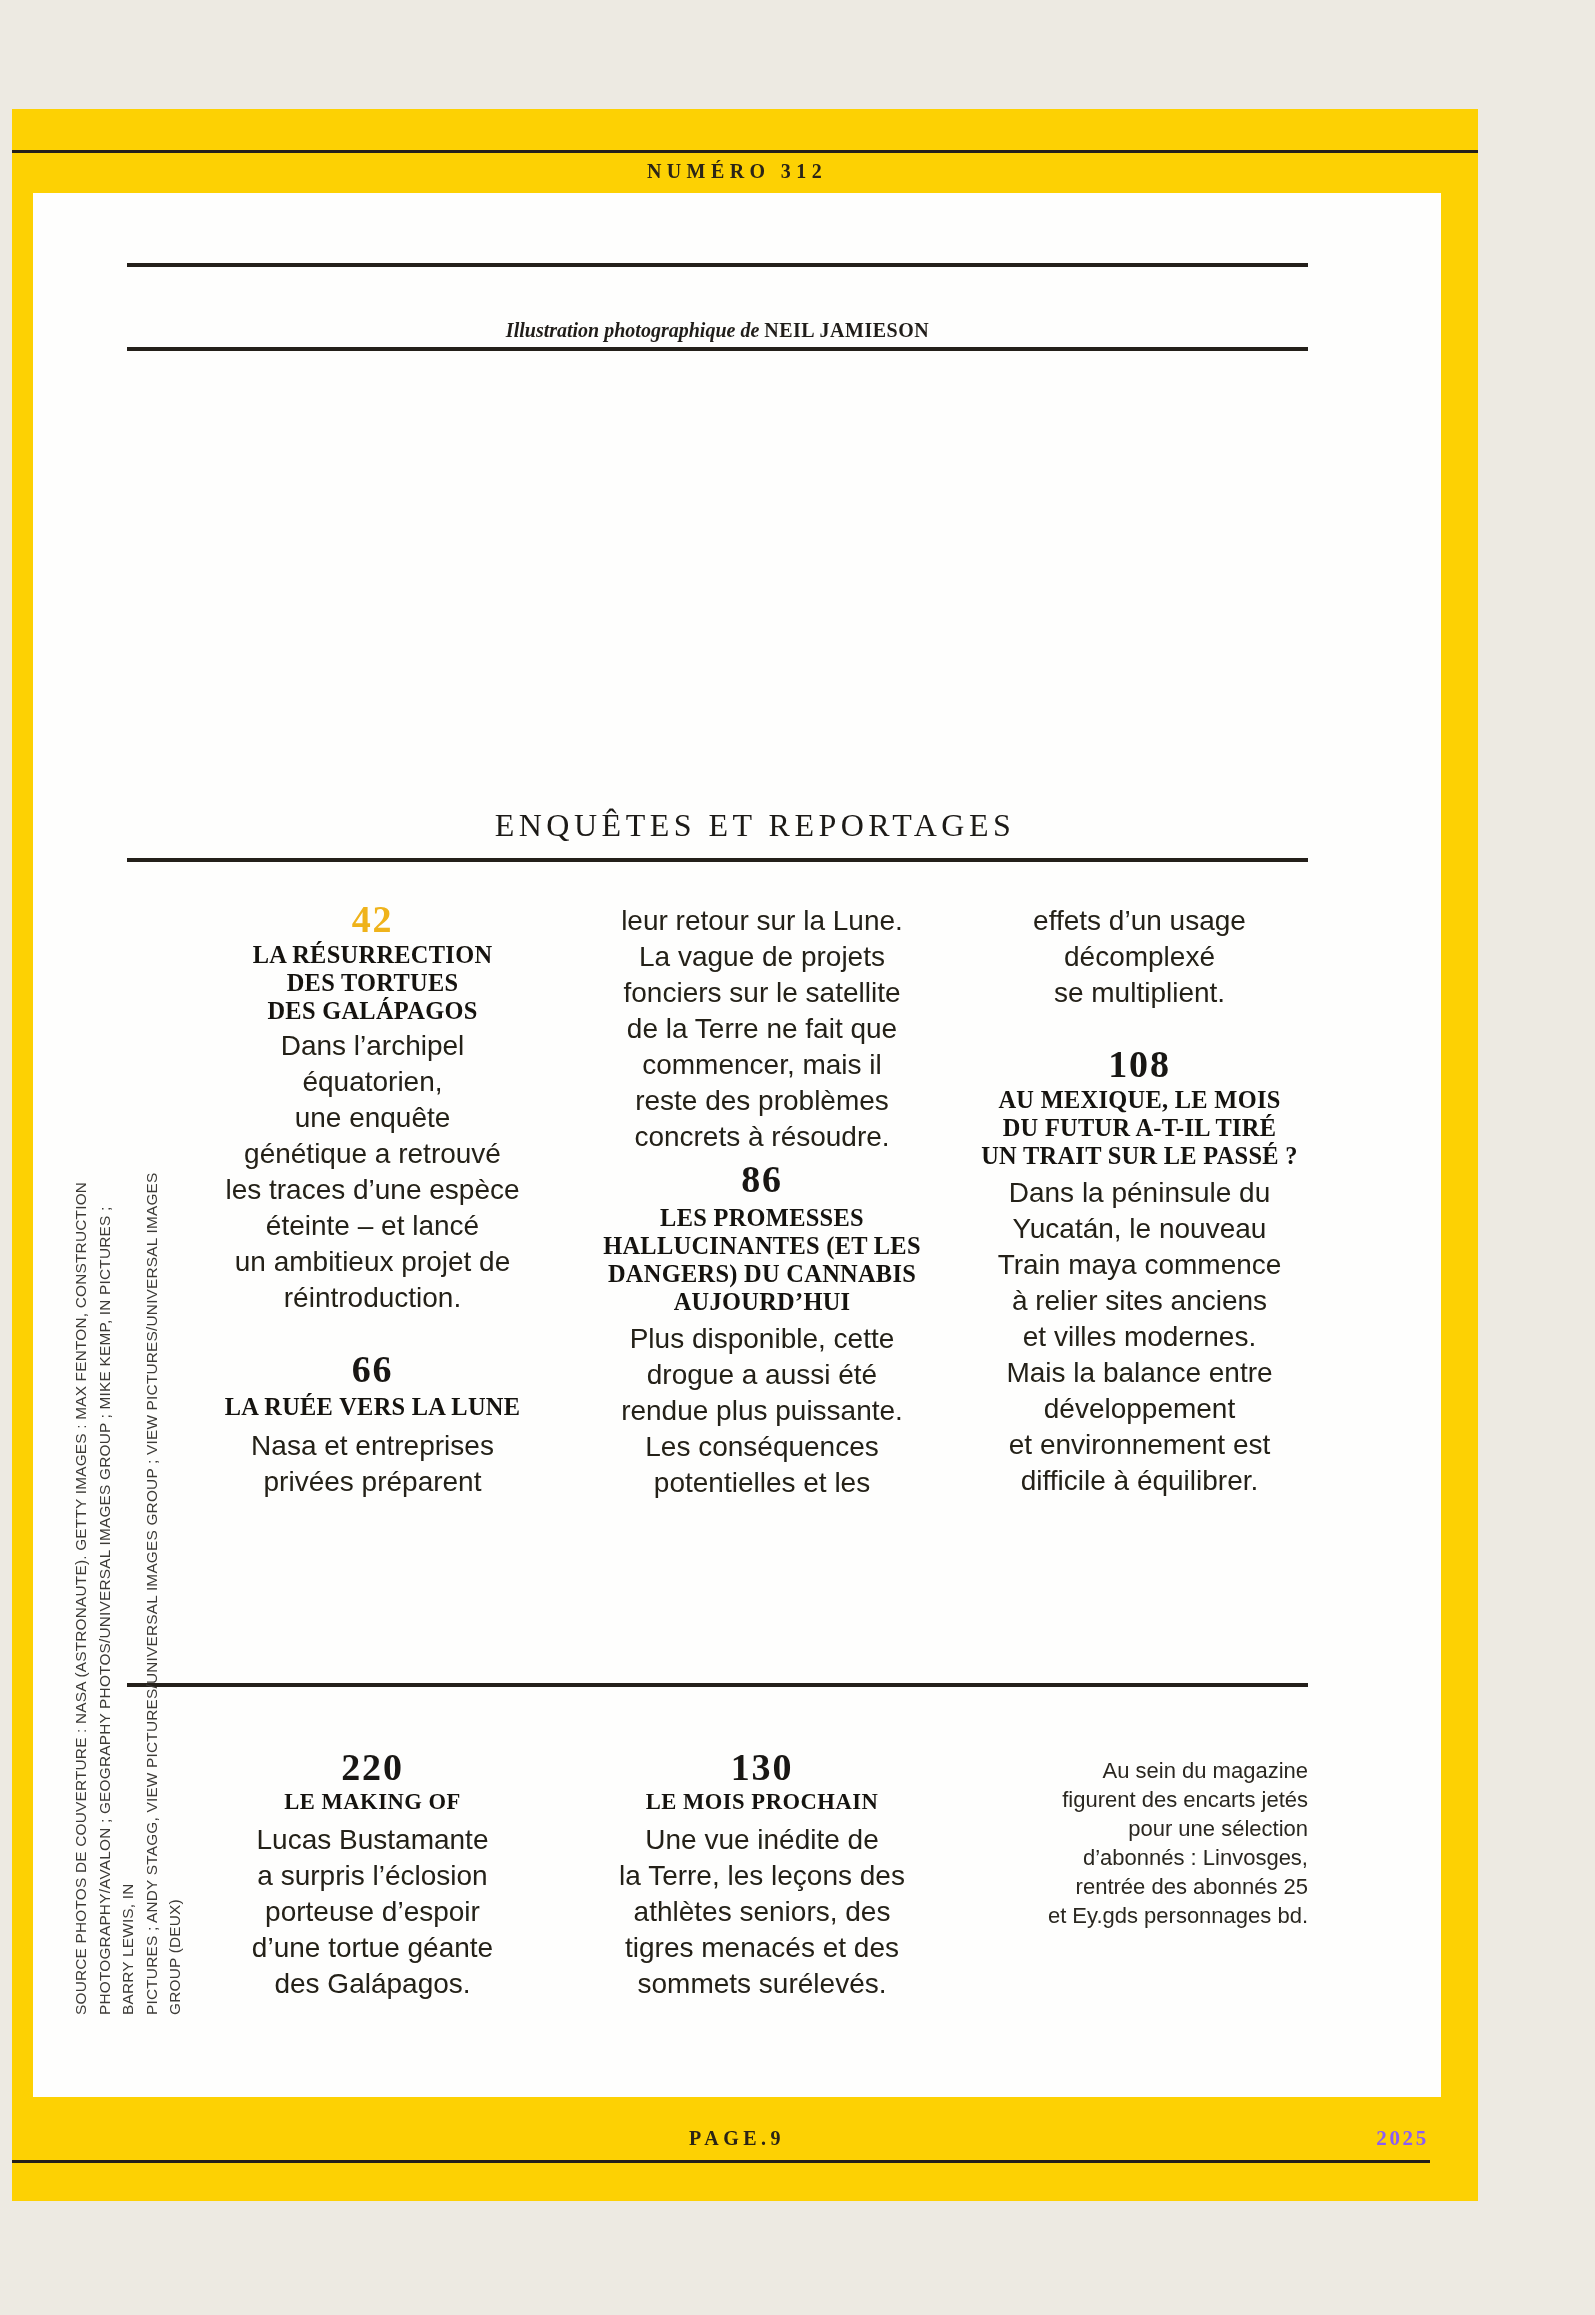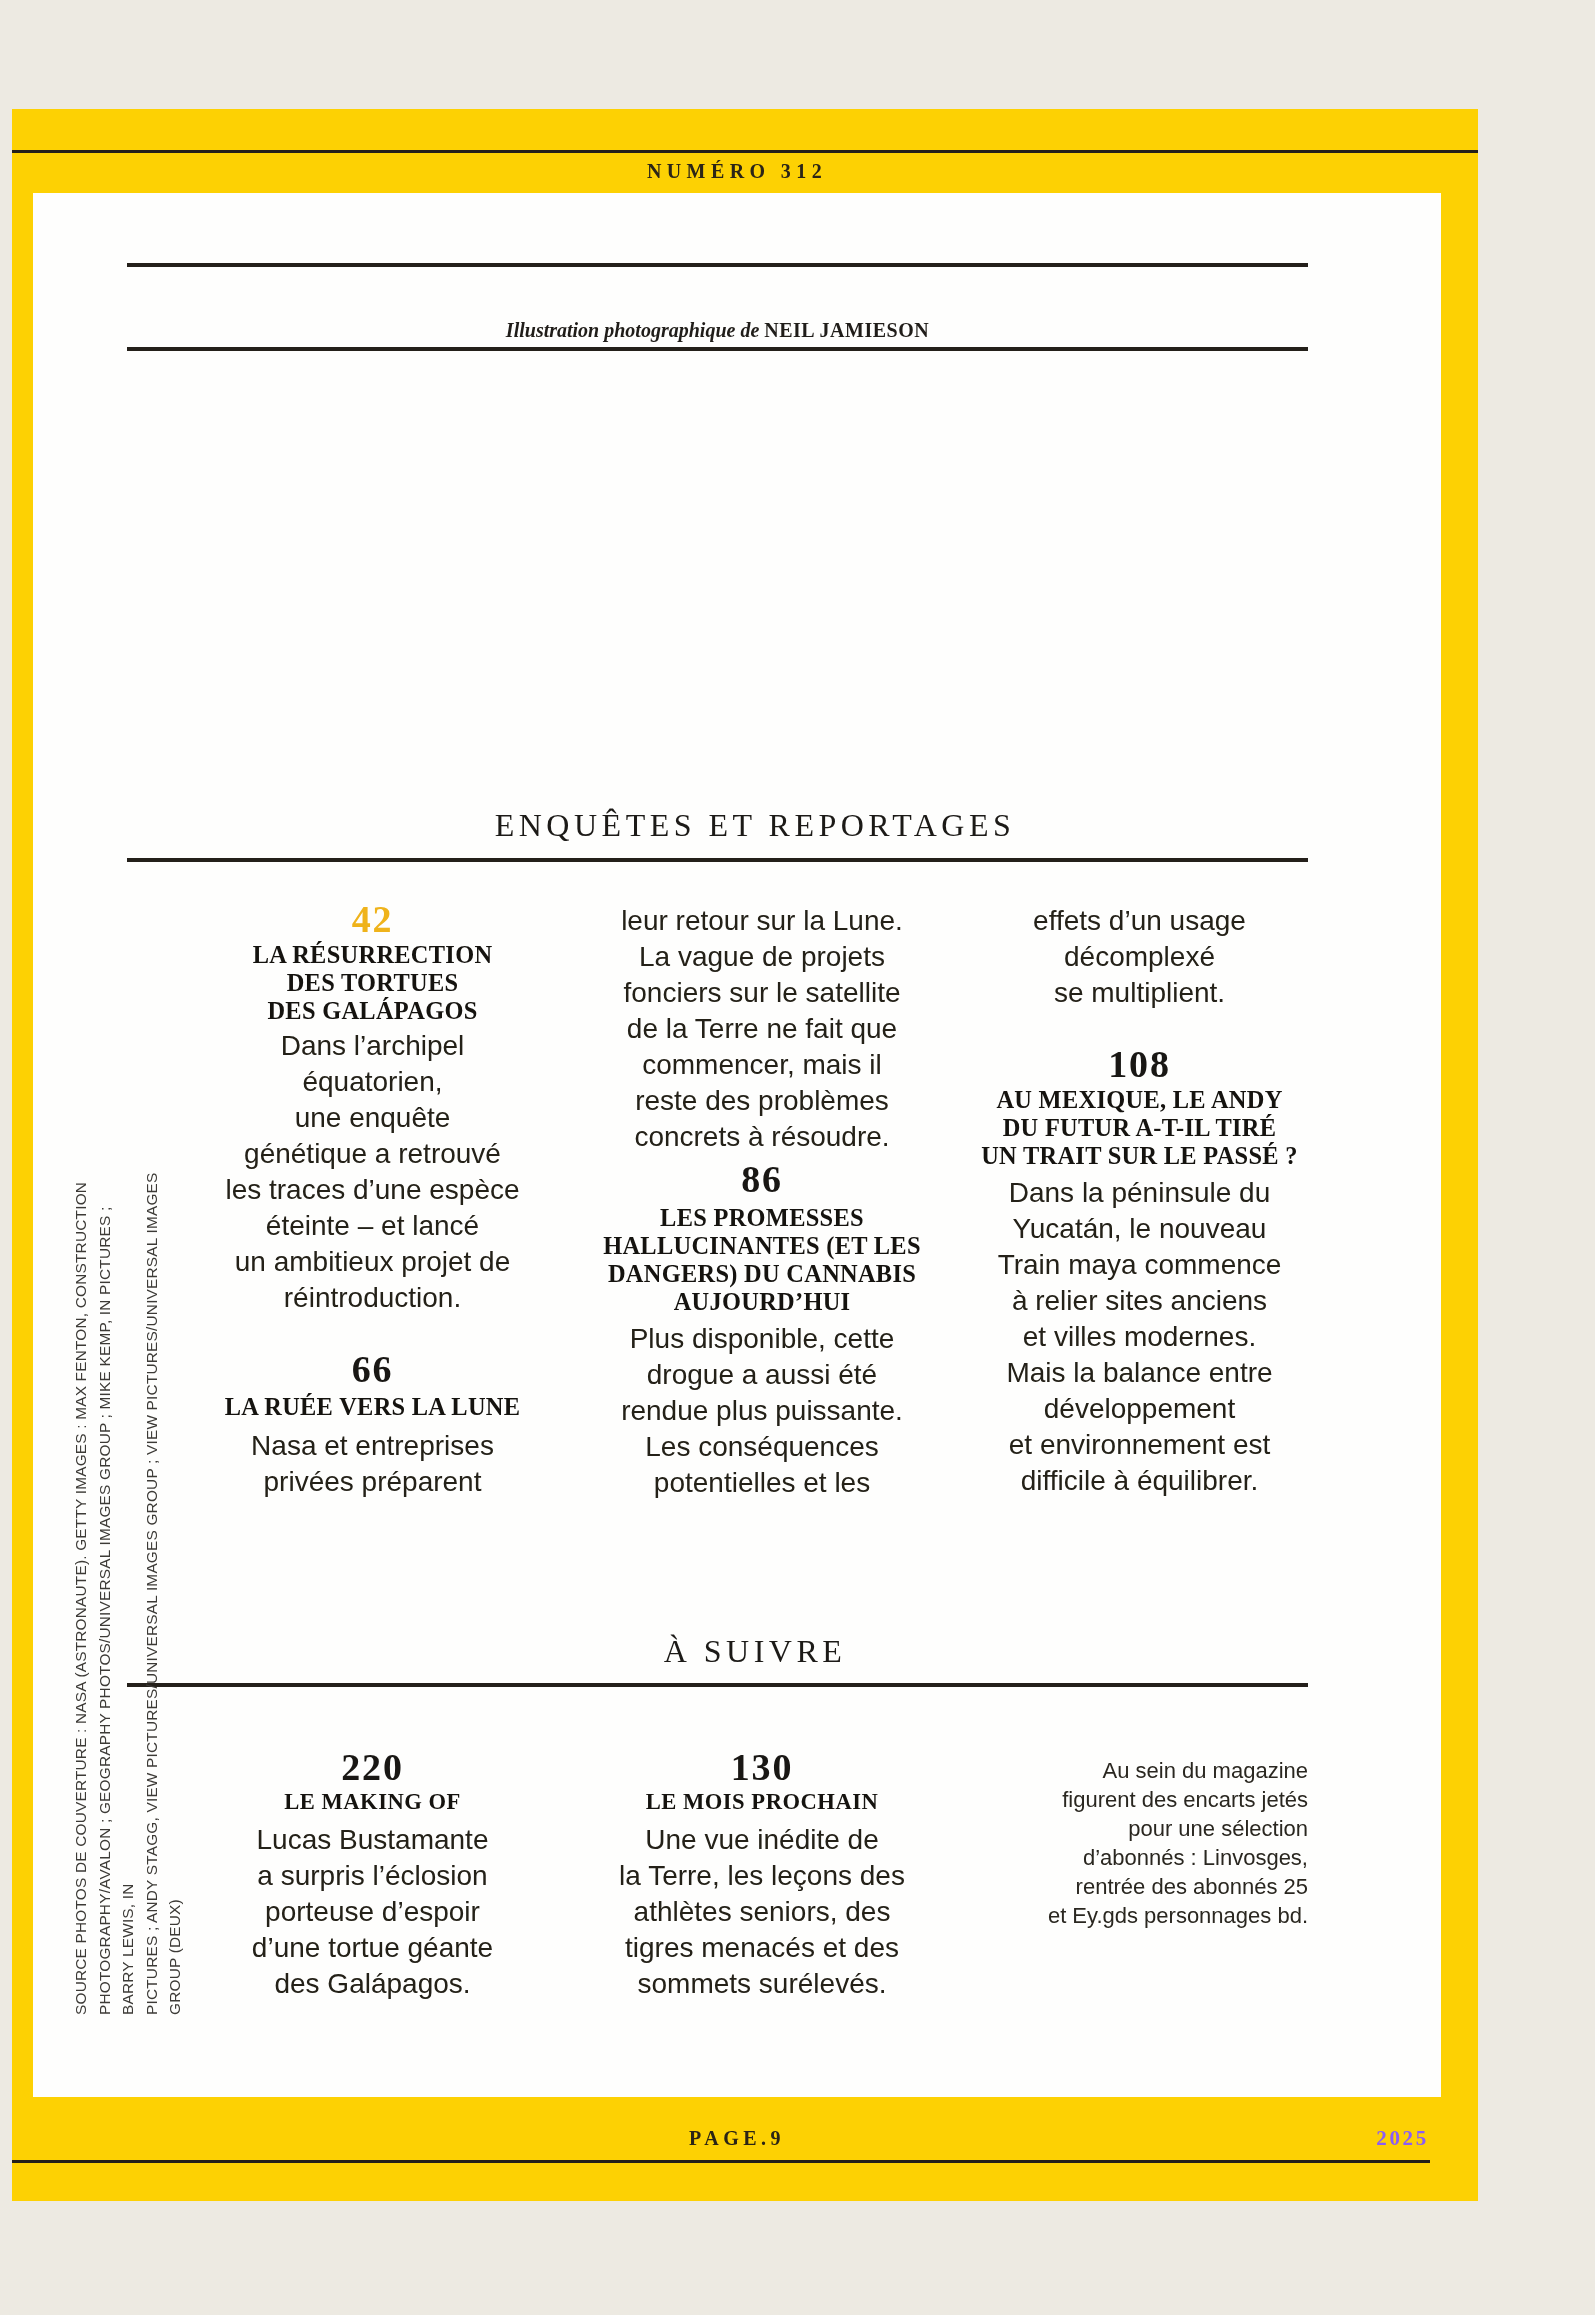--- a/index.html
+++ b/index.html
@@ -155,35 +155,34 @@
 rendue plus puissante.
 Les conséquences
 potentielles et les</div>
   </div>
 
   <div id="col3" class="col">
     <div class="fbody lines" style="top:7.2px">effets d’un usage
 décomplexé
 se multiplient.</div>
     <div class="num" style="top:147px">108</div>
-    <div class="ftitle lines" style="top:190px">AU MEXIQUE, LE ANDY
+    <div class="ftitle lines" style="top:190px">AU MEXIQUE, LE MOIS
 DU FUTUR A-T-IL TIRÉ
 UN TRAIT SUR LE PASSÉ ?</div>
     <div class="fbody lines" style="top:279px">Dans la péninsule du
 Yucatán, le nouveau
 Train maya commence
 à relier sites anciens
 et villes modernes.
 Mais la balance entre
 développement
 et environnement est
 difficile à équilibrer.</div>
   </div>
 
-  <div class="abs sec-heading upcoming">À SUIVRE</div>
   <div class="abs rule" style="left:127px;top:1683px;width:1181px"></div>
 
   <div id="ucol1" class="ucol">
     <div class="num" style="top:0">220</div>
     <div class="stitle" style="top:42px">LE MAKING OF</div>
     <div class="fbody lines" style="top:76px">Lucas Bustamante
 a surpris l’éclosion
 porteuse d’espoir
 d’une tortue géante
 des Galápagos.</div>

